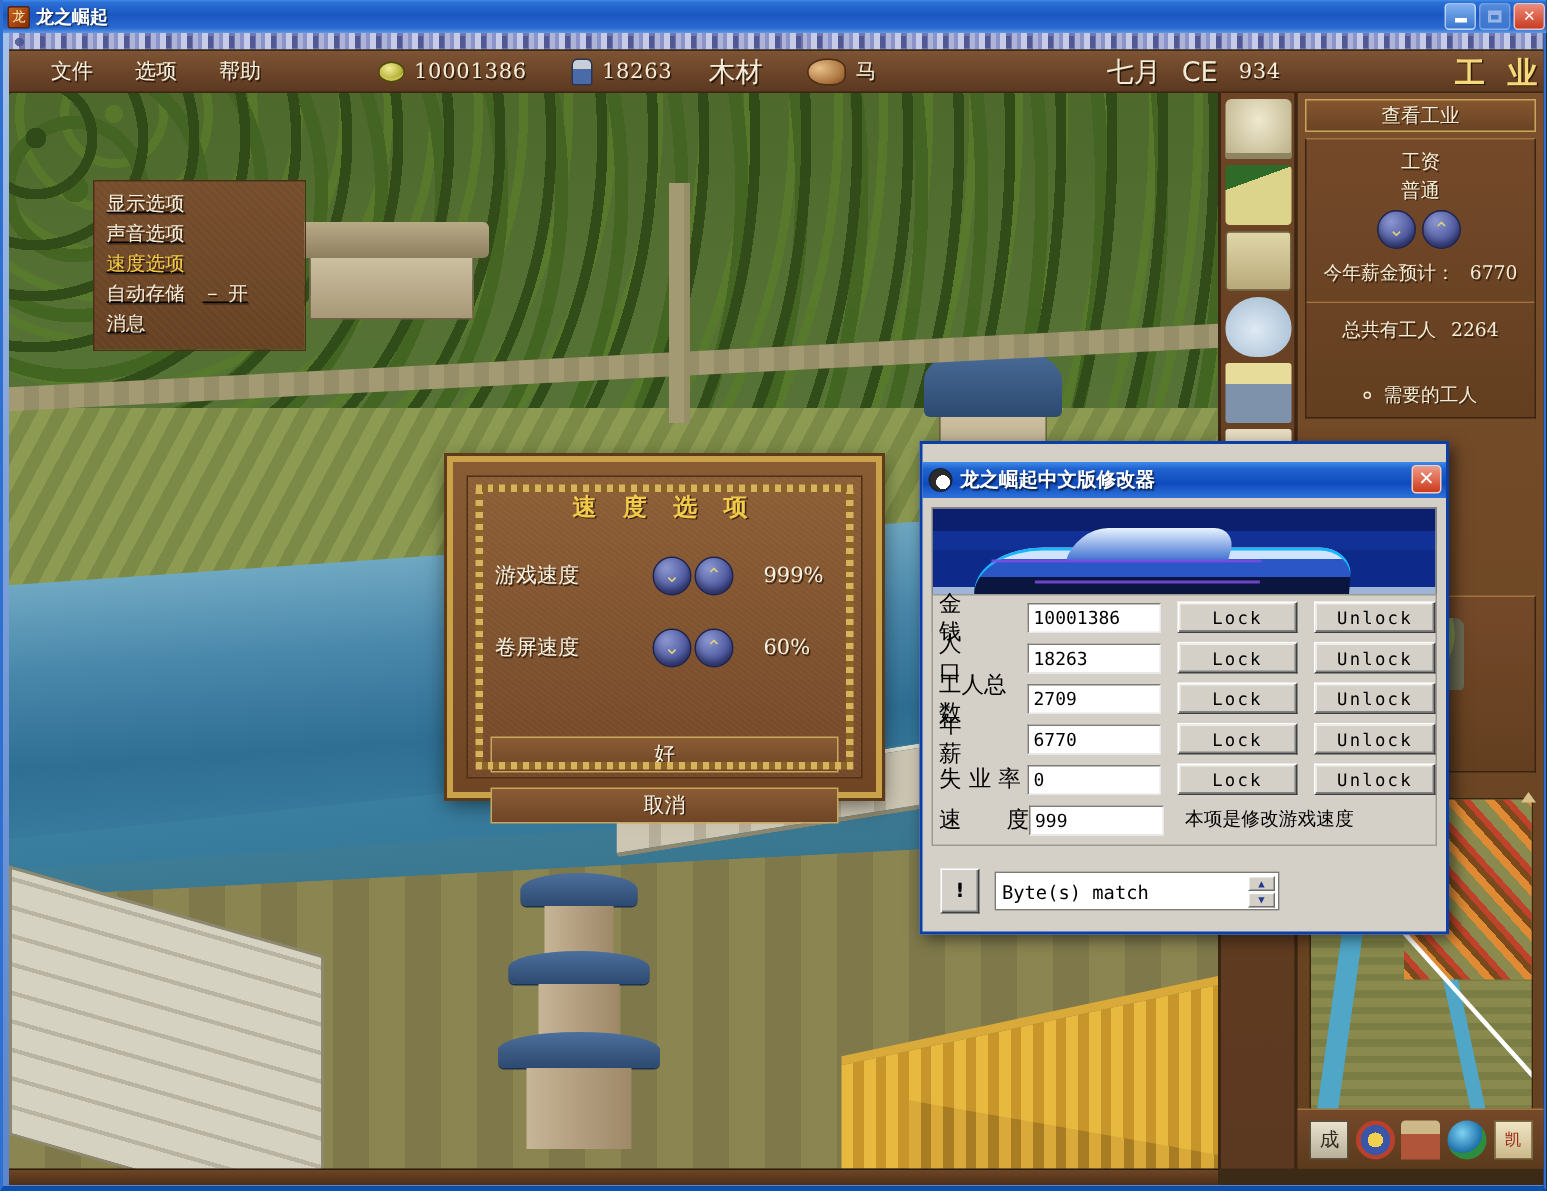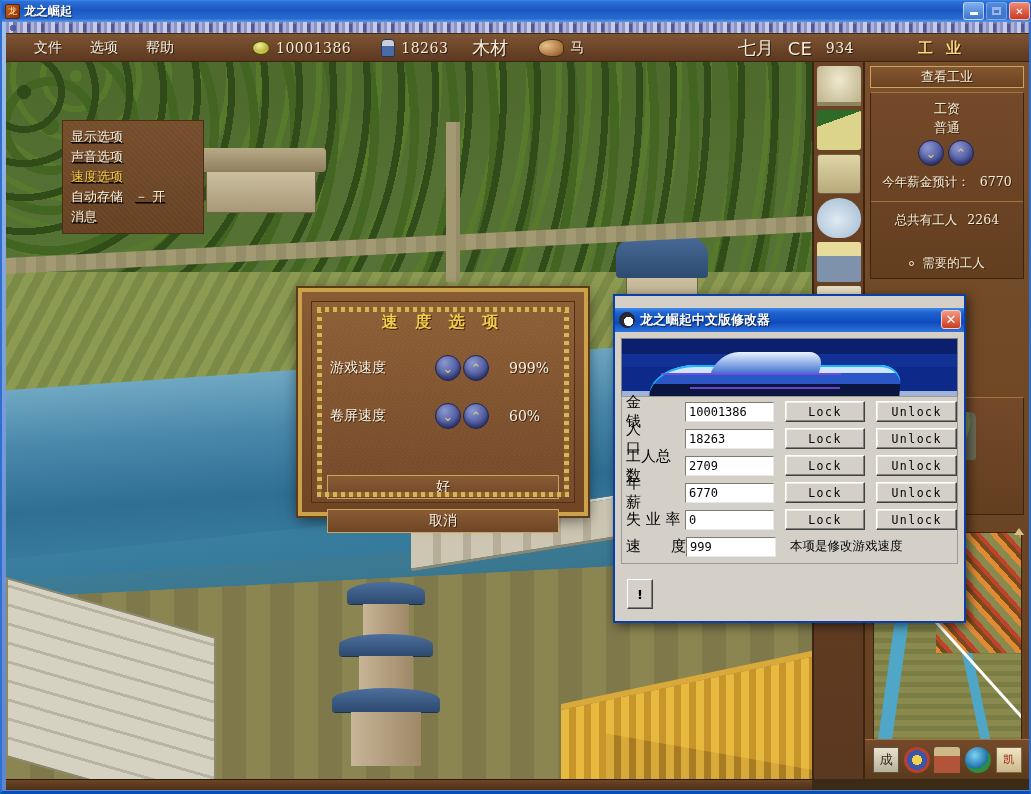--- a/index.html
+++ b/index.html
@@ -95,21 +95,21 @@
      background: radial-gradient(ellipse at 40% 30%,#f2ef9a,#b9b33a 60%,#6e6a14);
      border:1px solid #4d4a0d; box-shadow:0 -3px 0 -1px #cbc450 inset;}
   .icon-pop { width:14px;height:18px;
      background: linear-gradient(180deg,#c9cfd8 0 36%, #4a6aa8 36% 100%);
      border:1px solid #2a3650; border-radius:4px 4px 2px 2px; }
   .icon-horse { width:26px;height:18px;border-radius:50% 40% 35% 50%;
      background: radial-gradient(ellipse at 30% 35%,#e8c08a,#a9723c 70%,#6d4420);
      border:1px solid #4c2d12;}
   .date-group { margin-left:auto; display:flex; align-items:center; gap:14px; padding-right:0; }
   .ind-title {
-    width:175px; text-align:center; color:#f4d87a; font-size:15px; font-weight:bold;
+    width:175px; text-align:right; color:#f4d87a; font-size:20px; font-weight:bold;
     letter-spacing:4px; text-shadow:1px 1px 0 #301c08;
     font-family:"DejaVu Sans",sans-serif;
   }
 
   
   .map {
     position:absolute; left:0; top:40px; width:806px; height:717px;
     background:
       linear-gradient(180deg,#4e6a2c 0 8%, #5d7a33 8% 20%, #55722e 20% 34%, transparent 34%),
       linear-gradient(180deg, transparent 0 33%, #6e8e4a 33% 38%, transparent 38%),
@@ -200,21 +200,21 @@
   .dd-item{
     color:#f5eedd; font-size:13px; line-height:20px; cursor:pointer;
     font-family:"DejaVu Sans",sans-serif; text-shadow:1px 1px 0 #3a230f;
     white-space:nowrap;
   }
   .dd-item.sel{ color:#f2cb4a; }
   .dd-item .sub{ margin-left:12px; }
 
   
   .speed-dlg{
-    position:absolute; left:292px; top:226px; width:290px; height:228px;
+    position:absolute; left:292px; top:242px; width:290px; height:228px;
     background: linear-gradient(180deg,#8a5c34,#6f4524);
     border:4px solid #c9a24a;
     box-shadow: 0 0 0 2px #5d3a1a, 0 4px 14px rgba(0,0,0,.55);
   }
   .meander{
     position:absolute; inset:0; pointer-events:none;
     border:5px solid transparent;
     background:
       repeating-linear-gradient(90deg,#d8b35e 0 4px,#8a6426 4px 8px) top left/100% 5px no-repeat,
       repeating-linear-gradient(90deg,#d8b35e 0 4px,#8a6426 4px 8px) bottom left/100% 5px no-repeat,
@@ -687,18 +687,25 @@
           <div class="tr-row">
             <span class="tr-label">速　　度</span>
             <span class="tr-input">999</span>
             <span class="tr-hint">本项是修改游戏速度</span>
           </div>
 
         </div>
 
         <div class="tr-status">
           <div class="tr-excl">!</div>
+          <div class="tr-combo">
+            <span>Byte(s) match</span>
+            <span class="tr-spin">
+              <div>▲</div>
+              <div>▼</div>
+            </span>
+          </div>
         </div>
       </div>
 
     </div>
   </div>
 </div>
 
 </body></html>

